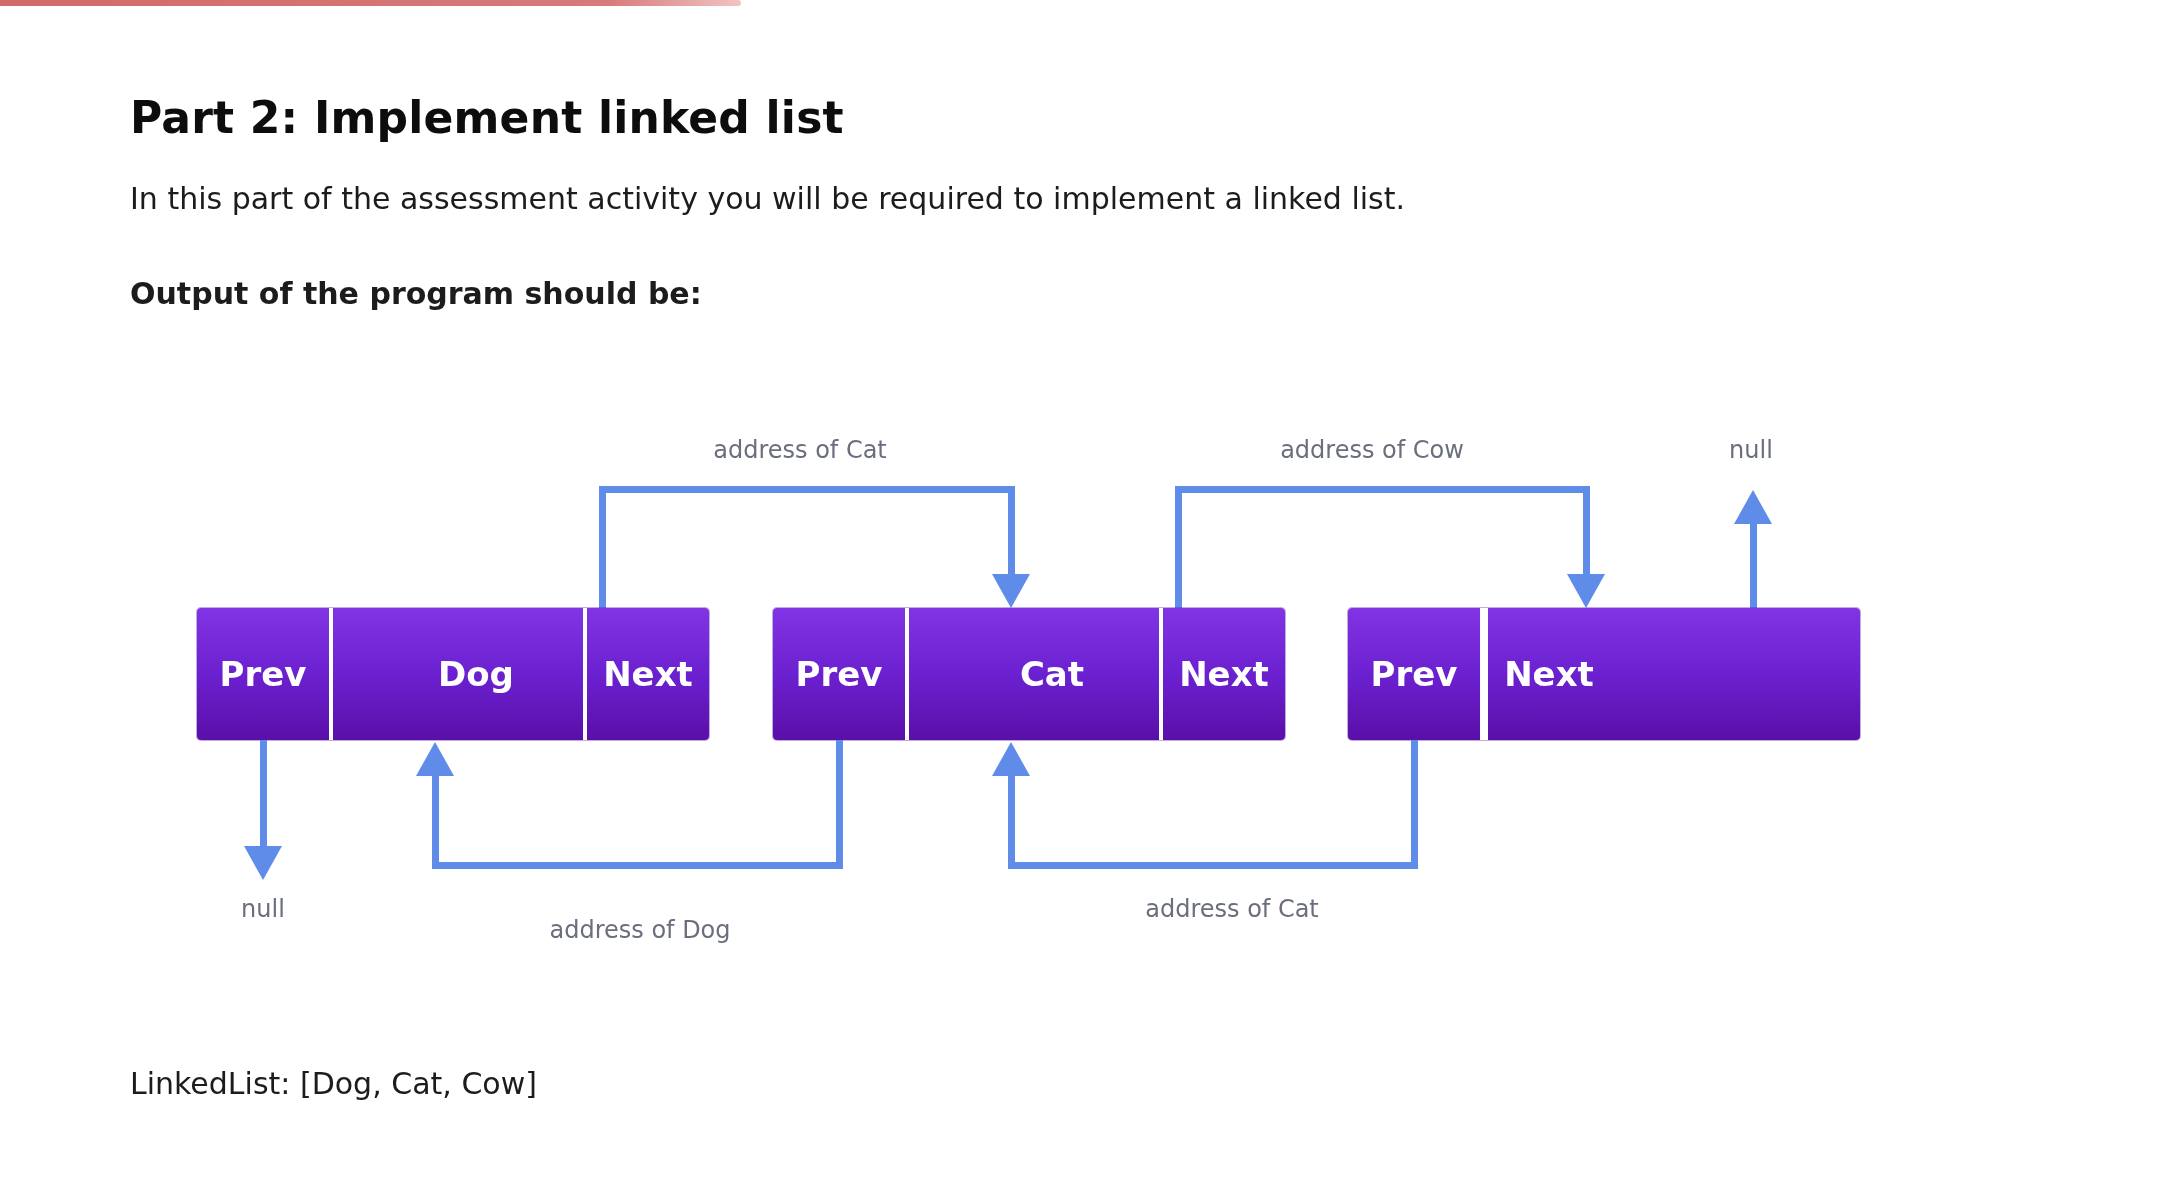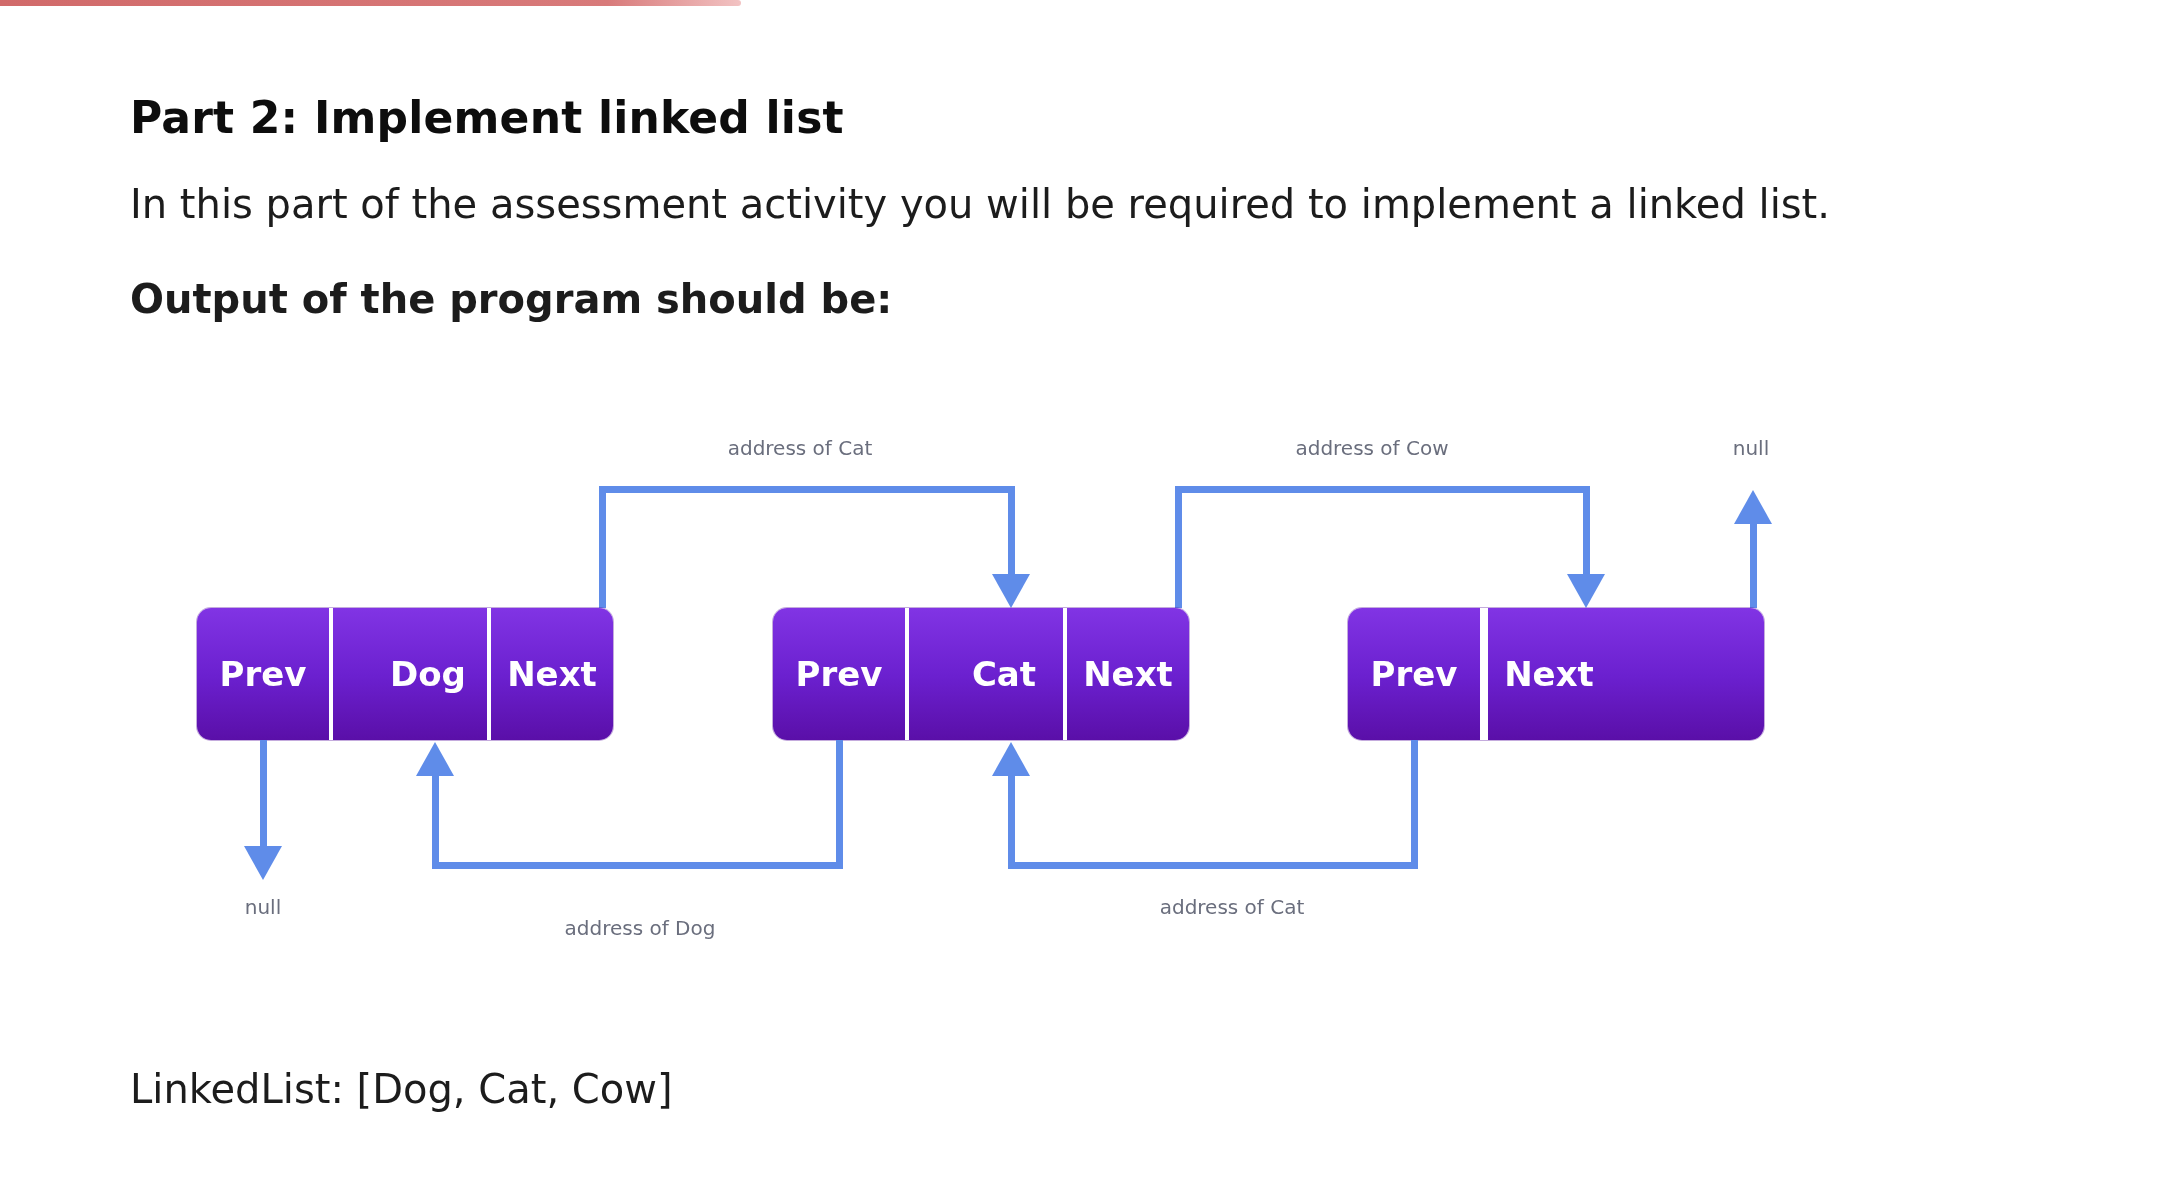--- a/index.html
+++ b/index.html
@@ -21,49 +21,49 @@
   }
 
   
   .heading {
     position: absolute; left: 130px; top: 92px;
     font-size: 44px; font-weight: 700; color: #0d0d0d;
     white-space: nowrap; letter-spacing: 0.2px;
   }
   .para {
     position: absolute; left: 130px;
-    font-size: 40px; color: #1c1c1c; white-space: nowrap;
+    font-size: 30px; color: #1c1c1c; white-space: nowrap;
   }
   .para.p1 { top: 181px; }
   .para.p2 { top: 276px; font-weight: bold; }
   .para.result { top: 1042px; margin-top: 24px; }
 
   
   .node {
-    position: absolute; top: 608px; height: 132px; width: 416px;
-    border-radius: 14px; display: flex; overflow: hidden;
+    position: absolute; top: 608px; height: 132px; width: 512px;
+    border-radius: 4px; display: flex; overflow: hidden;
     background: linear-gradient(180deg, #8134e4 0%, #6b20cf 52%, #5a0fa8 100%);
     box-shadow: 0 0 0 1px rgba(86, 13, 158, 0.35);
   }
   .node.n1 { left: 197px; }
   .node.n2 { left: 773px; }
   .node.n3 { left: 1348px; }
   .cell {
     display: flex; align-items: center; justify-content: center;
     color: #ffffff; font-weight: 700; font-size: 34px; white-space: nowrap;
   }
   .cell.prev { width: 132px; }
   .cell.value { flex: 1; padding-left: 36px; }
   .cell.next { width: 122px; }
   .vdiv { width: 4px; background: #ffffff; }
 
   
   .dlabel {
     position: absolute; transform: translateX(-50%);
-    font-size: 20px; color: #6a6e7d; white-space: nowrap;
+    font-size: 24px; color: #6a6e7d; white-space: nowrap;
   }
 
   
   .seg { position: absolute; background: #5f8ce9; }
   .ah { position: absolute; width: 0; height: 0;
         border-left: 19px solid transparent; border-right: 19px solid transparent; }
   .ah.down { border-top: 34px solid #5f8ce9; }
   .ah.up   { border-bottom: 34px solid #5f8ce9; }
 </style>
 </head>

